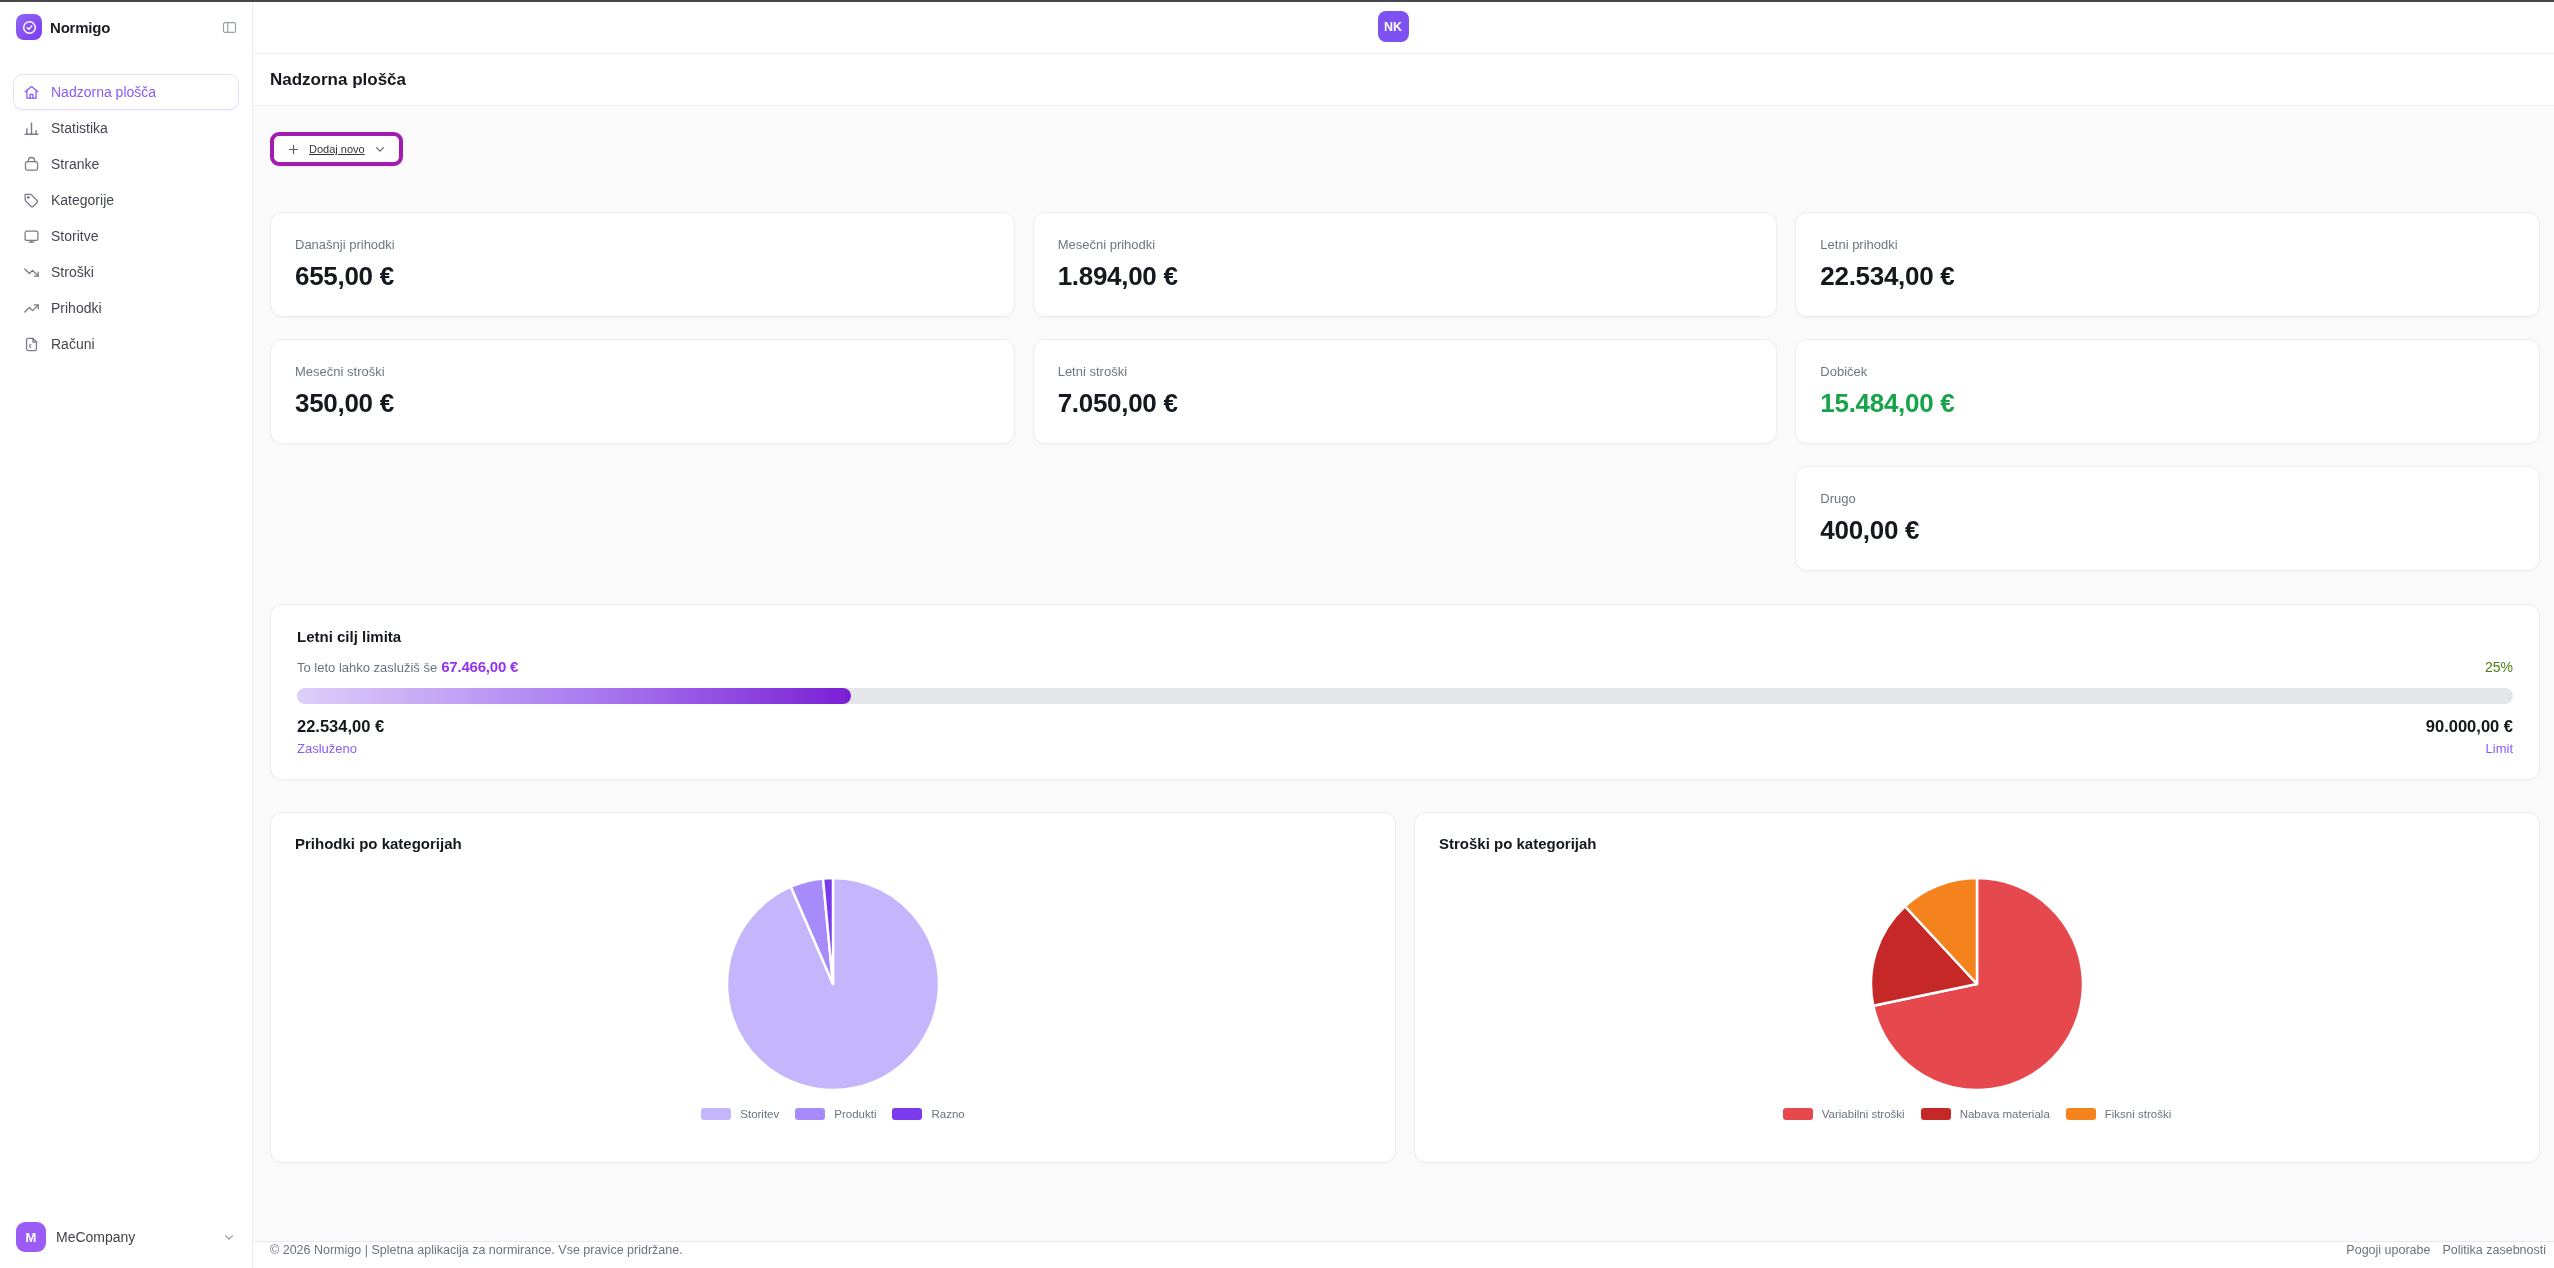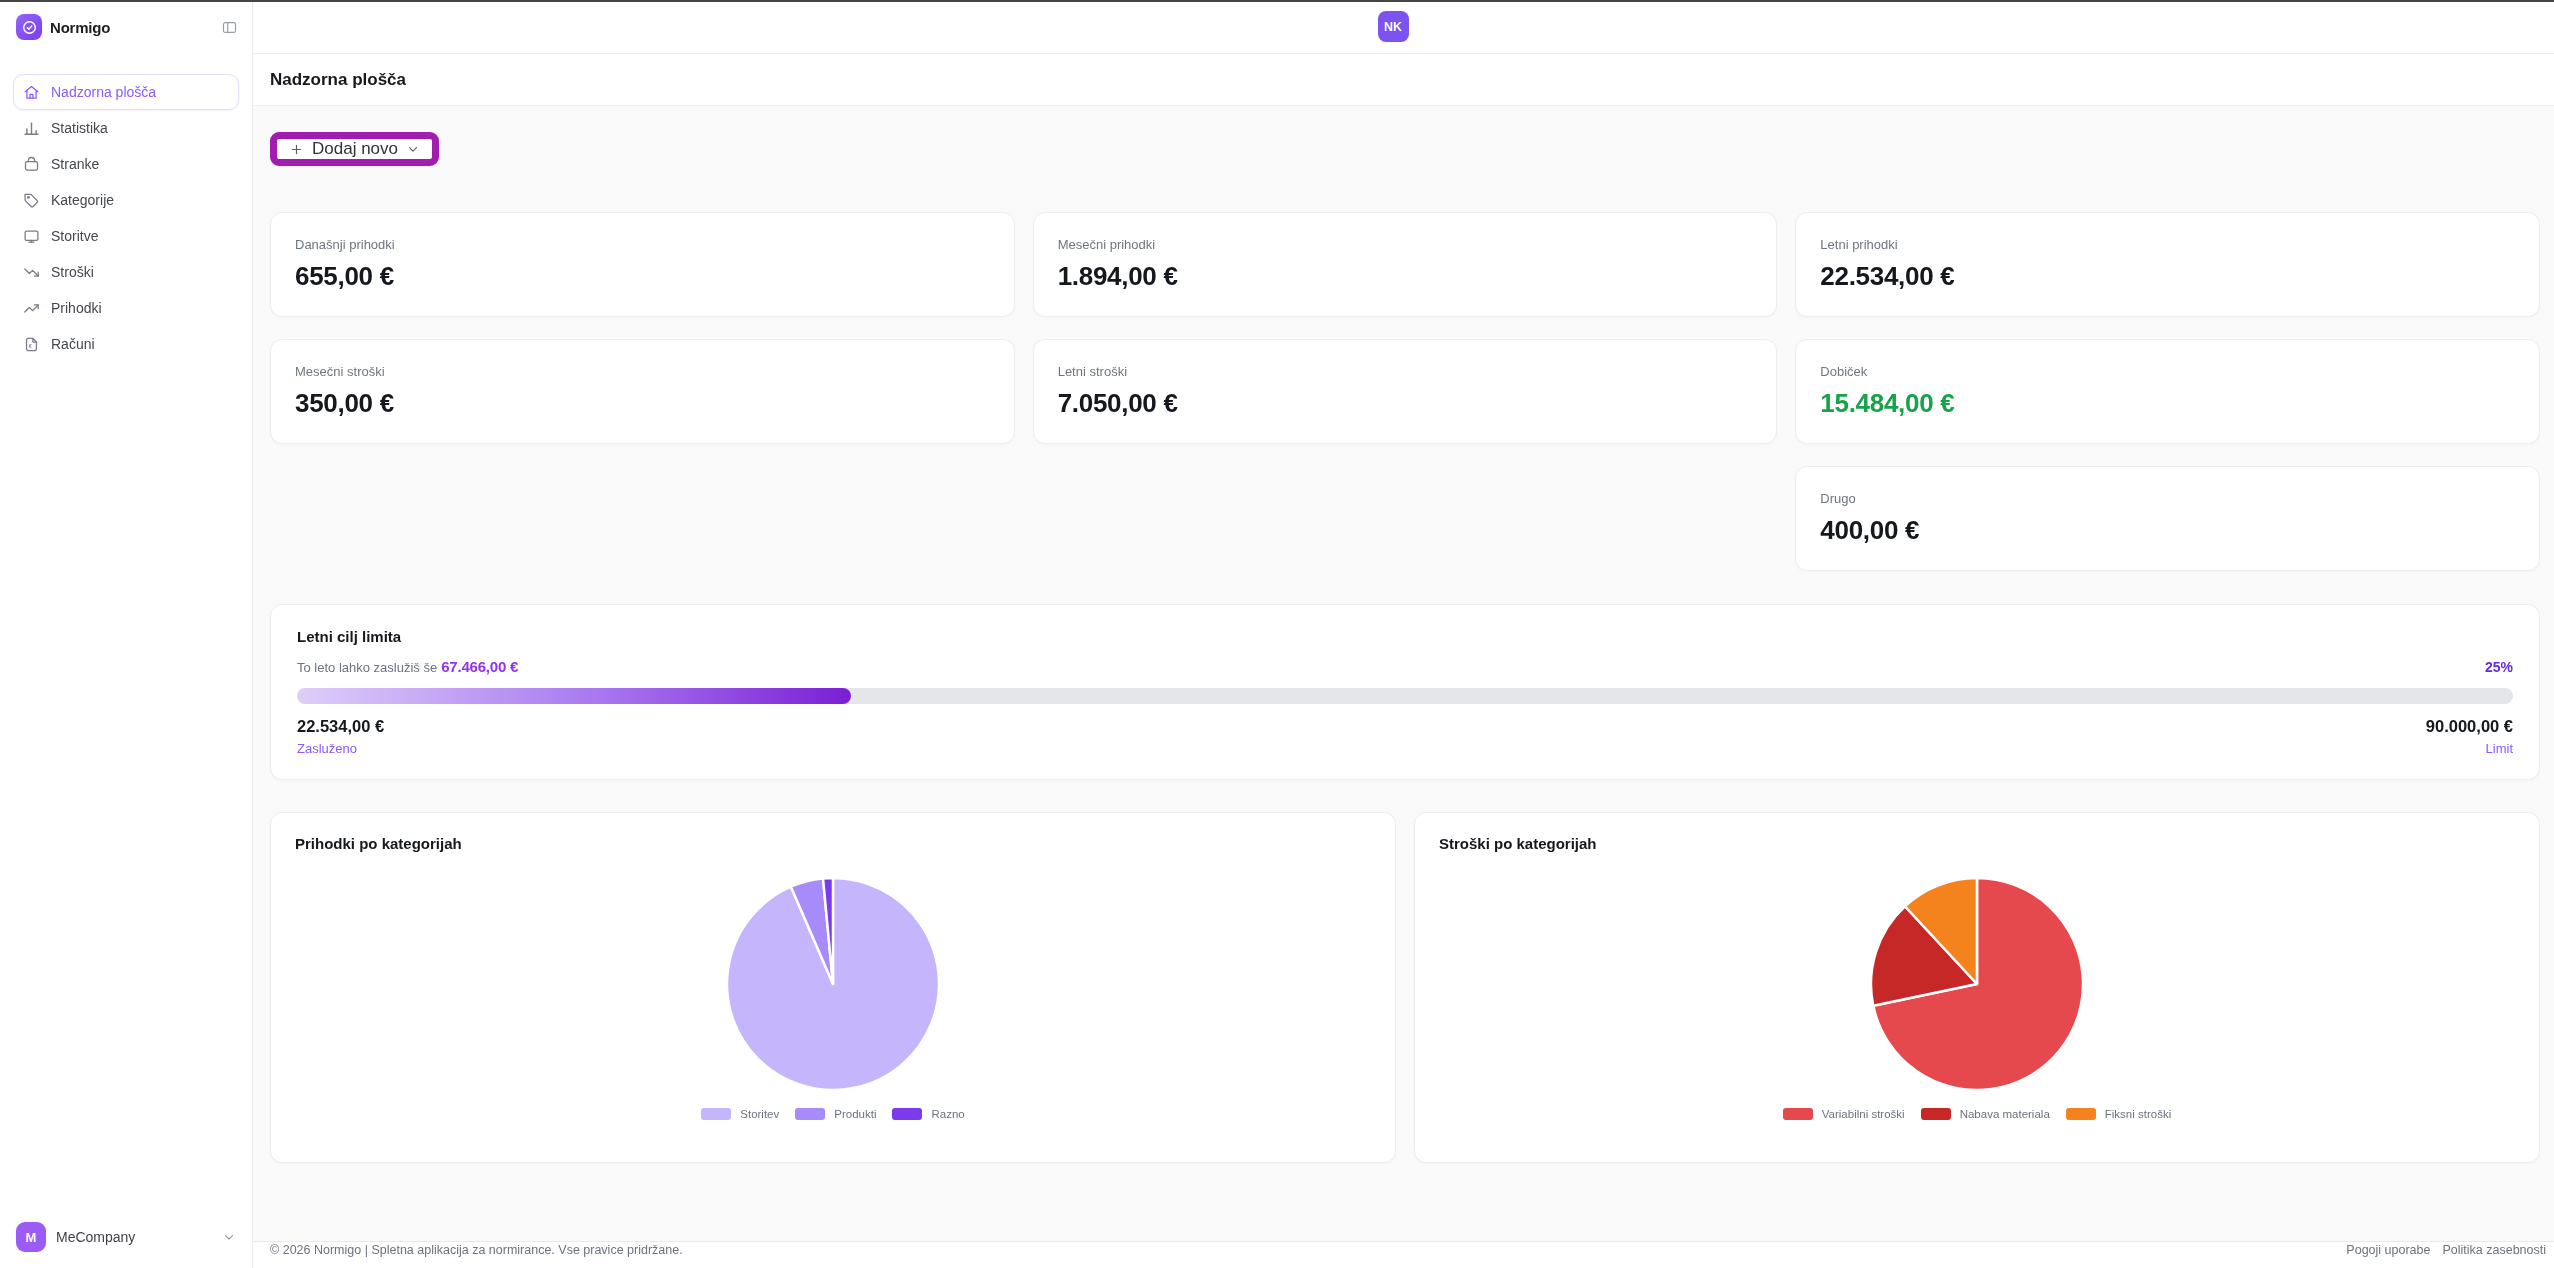--- a/index.html
+++ b/index.html
@@ -37,40 +37,40 @@
     display:flex;align-items:center;justify-content:center;padding-right:21px;box-sizing:border-box;}
   .user-avatar{width:31px;height:31px;border-radius:8px;background:#7d52f0;color:#fff;font-weight:700;
     font-size:12.5px;display:flex;align-items:center;justify-content:center;cursor:pointer;}
   .titlebar{height:52px;min-height:52px;background:#fff;border-bottom:1px solid #eef0f2;display:flex;
     align-items:center;padding-left:17px;font-size:17px;font-weight:700;color:#15181c;box-sizing:border-box;}
   .content{flex:1;background:#fafafa;padding:26px 14px 0 17px;overflow:hidden;}
 
   .greeting-row{display:flex;align-items:center;justify-content:space-between;}
   .greeting{margin:0;font-size:27px;font-weight:700;color:#17191d;letter-spacing:-.3px;}
   .greeting-sub{margin-top:9px;font-size:14.5px;color:#6b7280;}
-  .add-btn{height:34px;background:#fff;border:7px solid #a21caf;border-radius:9px;display:inline-flex;
-    align-items:center;gap:8px;padding:0 12px;font-size:17px;color:#2f3338;cursor:pointer;
-    box-shadow:0 1px 2px rgba(16,24,40,.05);font-family:inherit;}
+  .add-btn{height:34px;background:#fff;border:4px solid #a21caf;border-radius:9px;display:inline-flex;
+    align-items:center;gap:8px;padding:0 12px;font-size:11px;color:#2f3338;cursor:pointer;
+    box-shadow:0 1px 2px rgba(16,24,40,.05);font-family:inherit;text-decoration:underline;}
   .add-btn .bico{display:flex;color:#5a5f66;}
 
   .stats{display:grid;grid-template-columns:repeat(3,1fr);grid-auto-rows:105px;gap:22px 18px;margin-top:46px;}
   .card{background:#fff;border:1px solid #ecedf1;border-radius:12px;box-shadow:0 1px 2px rgba(16,24,40,.03);
     box-sizing:border-box;}
   .stat-card{padding:24px;}
   .stat-card.drugo{grid-column:3;}
   .stat-label{font-size:13px;color:#6f7680;}
   .stat-value{margin-top:9px;font-size:26px;font-weight:700;color:#15181c;letter-spacing:-.3px;}
   .stat-value.green{color:#16a34a;}
 
   .goal-card{margin-top:33px;padding:23px 26px;}
   .goal-title{font-size:15px;font-weight:700;color:#15181c;}
   .goal-subrow{display:flex;justify-content:space-between;align-items:baseline;margin-top:13px;}
   .goal-remaining{font-size:13px;color:#6b7280;}
   .goal-remaining b{font-size:15px;color:#9333ea;margin-left:4px;letter-spacing:-.2px;}
-  .goal-pct{font-size:14px;font-weight:700;color:#6d28d9;}
+  .goal-pct{font-size:14px;font-weight:400;color:#4d7c0f;}
   .goal-track{margin-top:13px;height:16px;border-radius:99px;background:#e5e6ea;overflow:hidden;}
   .goal-fill{height:100%;border-radius:99px;background:linear-gradient(90deg,#decff9 0%,#a877f0 55%,#7a1fd4 100%);}
   .goal-foot{display:flex;justify-content:space-between;margin-top:13px;}
   .goal-col.right{text-align:right;}
   .goal-amount{font-size:16.5px;font-weight:700;color:#15181c;}
   .goal-cap{margin-top:5px;font-size:13px;color:#8b5cf6;}
 
   .charts-row{display:flex;gap:18px;margin-top:32px;}
   .chart-card{flex:1;height:351px;padding:22px 24px;}
   .chart-title{font-size:15px;font-weight:700;color:#15181c;}

